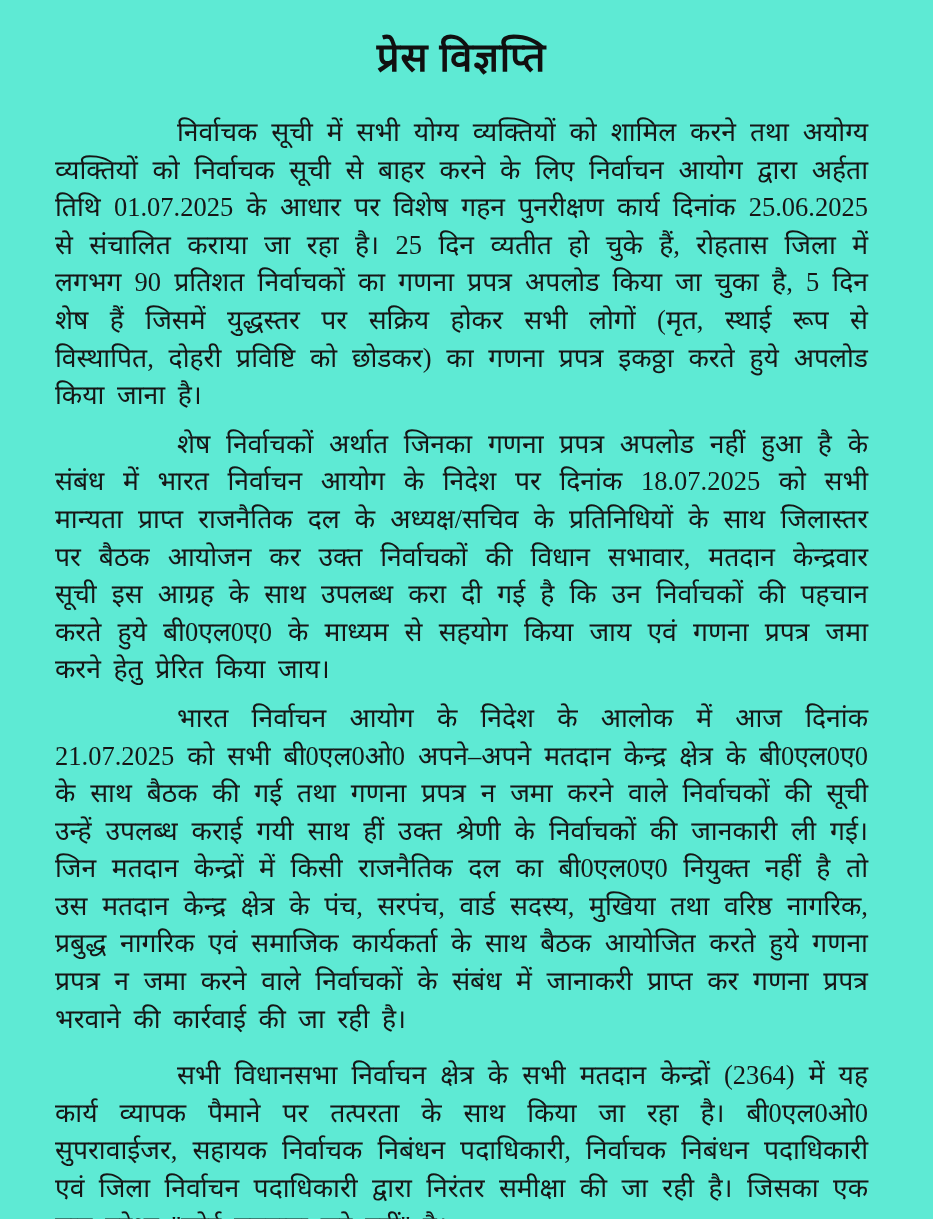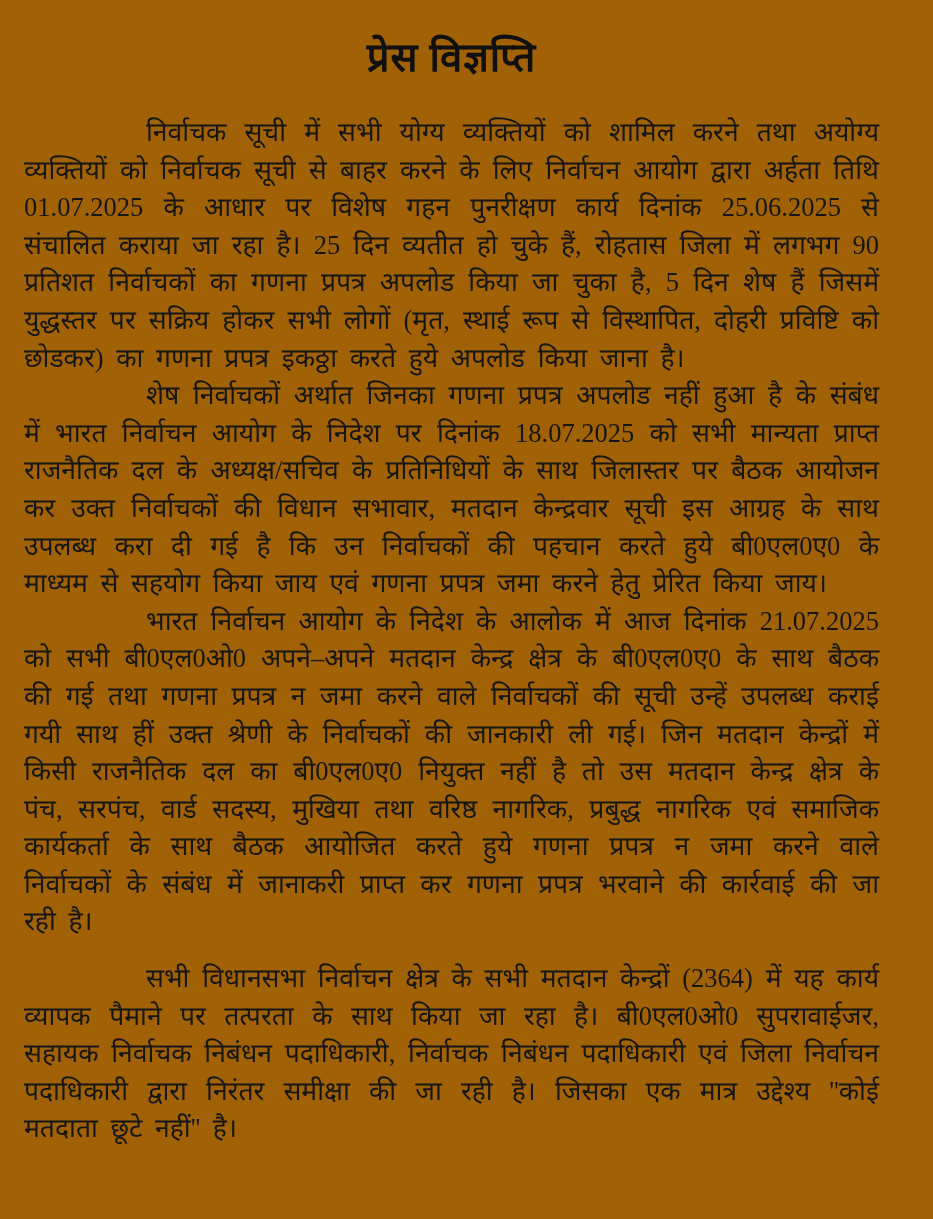--- a/index.html
+++ b/index.html
@@ -11,39 +11,39 @@
     width: 933px;
     height: 1219px;
     overflow: hidden;
     font-family: "Liberation Serif", "DejaVu Sans", sans-serif;
     color: #141414;
   }
   .page {
     box-sizing: border-box;
     width: 933px;
     height: 1219px;
-    padding: 26px 54px 20px 24px;
-    background: #a16207;
+    padding: 26px 54px 20px 44px;
+    background: #5eead4;
   }
   .doc-title {
     text-align: center;
     font-size: 40px;
     line-height: 48px;
     font-weight: 700;
     margin: 8px 0 32px 0;
     letter-spacing: 1px;
     color: #101010;
   }
   .doc-para {
     font-size: 26.5px;
     line-height: 37.6px;
     text-align: justify;
     text-justify: inter-word;
     text-indent: 122px;
-    margin: 0;
+    margin: 11px;
     word-spacing: 6px;
     color: #161616;
   }
   .doc-para.gap-above {
     margin-top: 19px;
   }
 </style>
 </head>
 <body>
 

